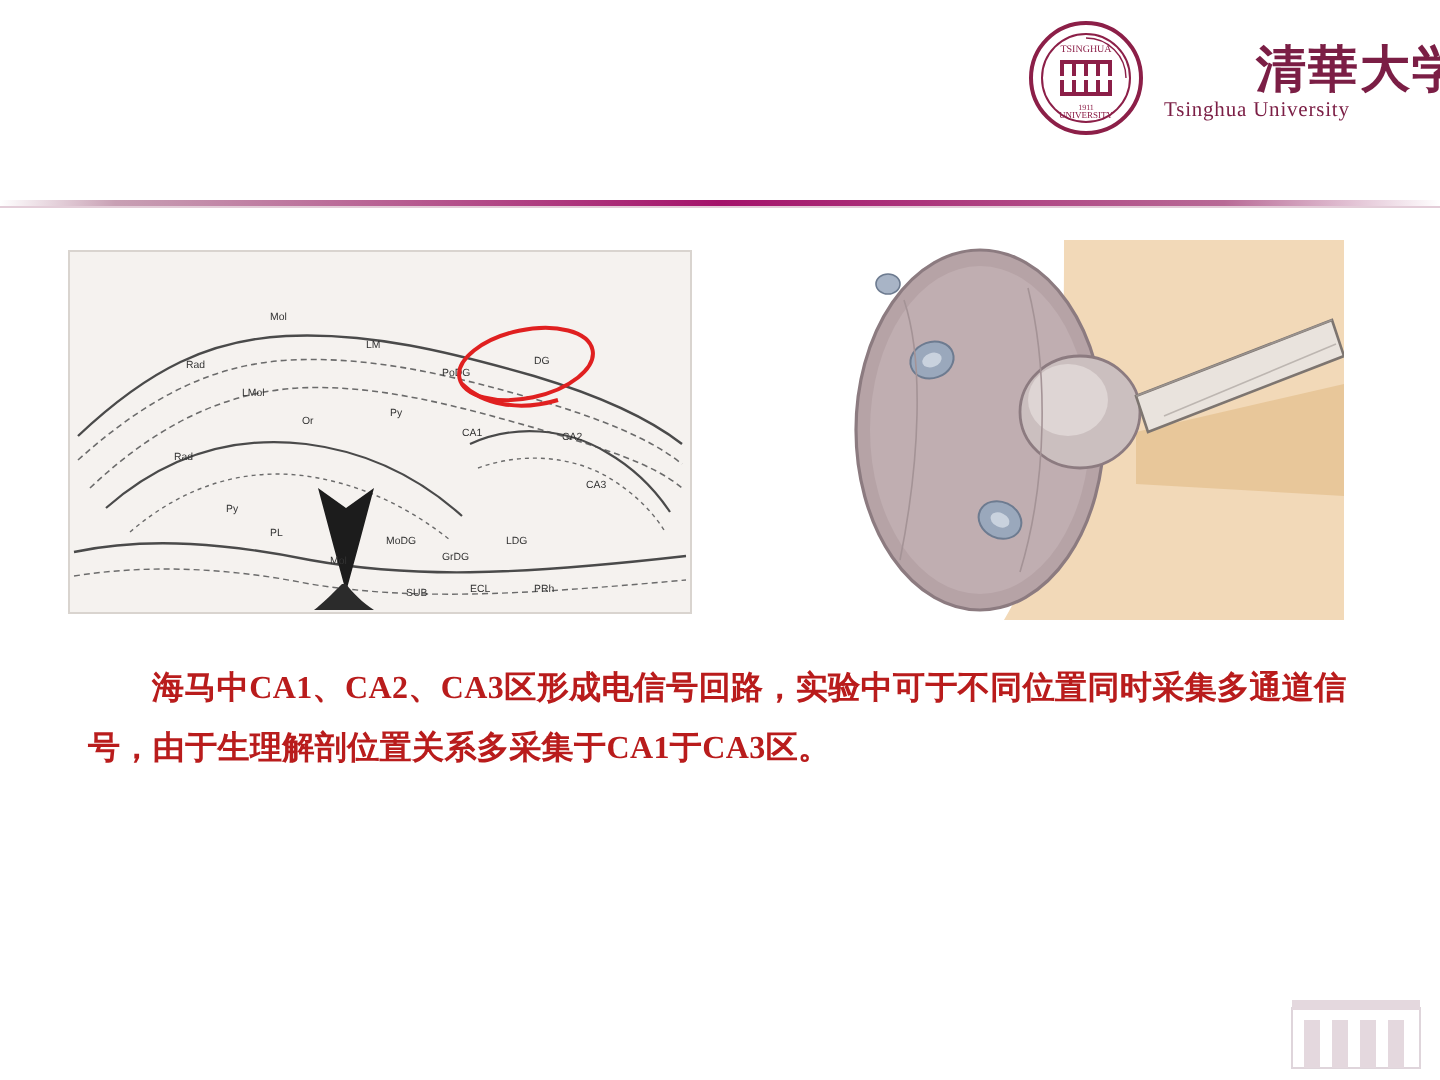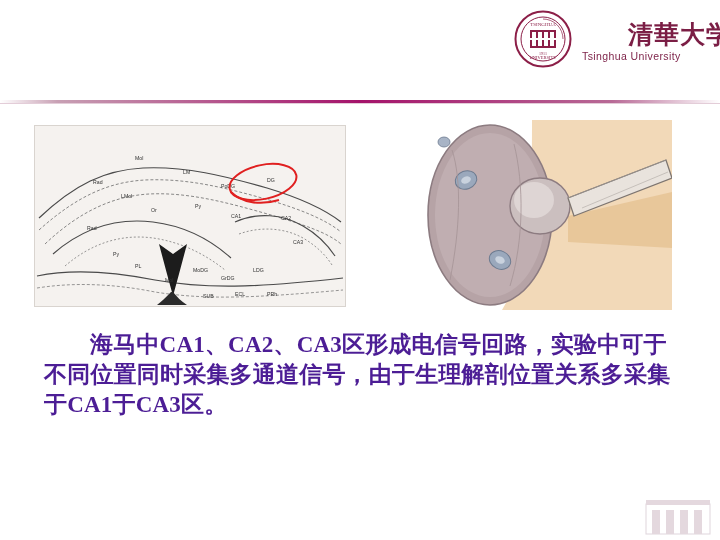--- a/index.html
+++ b/index.html
@@ -81,21 +81,21 @@
     letter-spacing: 1px;
     white-space: nowrap;
     margin-left: 48px;
   }
   .logo-text-en {
     position: absolute;
     left: 68px;
     top: 40px;
     font-size: 10.5px;
     color: #7b1e45;
-    font-family: Liberation Sans, sans-serif;
+    font-family: Liberation Serif, serif;
     letter-spacing: 0.4px;
     white-space: nowrap;
   }
   
   .fig-left {
     position: absolute;
     left: 34px;
     top: 125px;
     width: 310px;
     height: 180px;
@@ -111,23 +111,23 @@
     height: 190px;
     background: #ffffff;
     overflow: hidden;
   }
   
   .body-text {
     position: absolute;
     left: 44px;
     top: 330px;
     width: 634px;
-    font-size: 23px;
+    font-size: 16px;
     font-weight: bold;
-    color: #4c1d95;
+    color: #b91c1c;
     font-family: "Liberation Serif", serif;
     line-height: 30px;
     letter-spacing: 0.2px;
   }
   .para {
     text-indent: 2em;
     margin: 0 0 2px 0;
   }
   
   .footer-mark {

